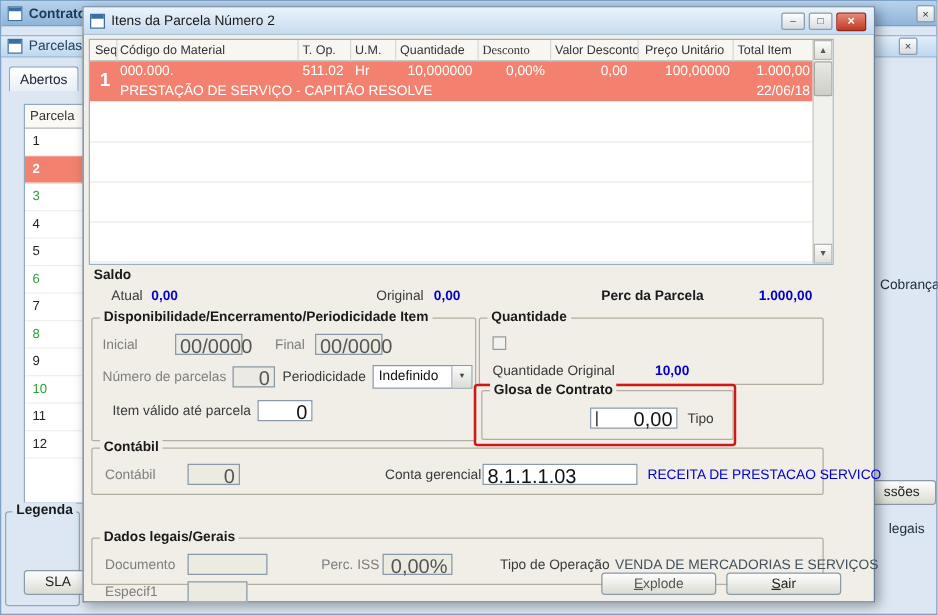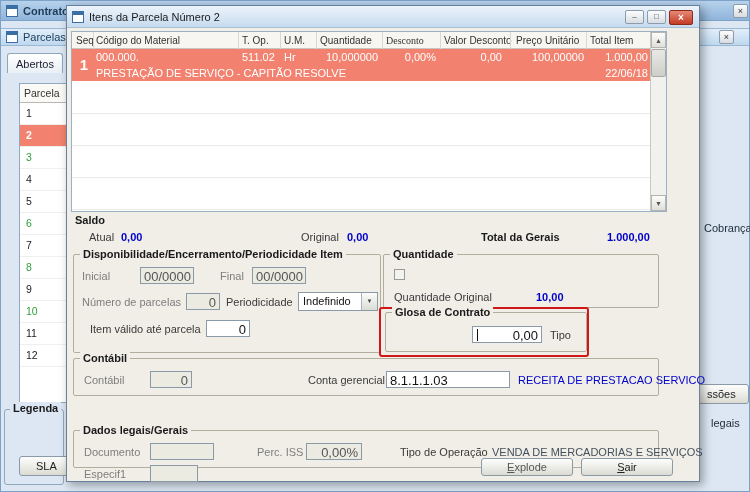--- a/index.html
+++ b/index.html
@@ -67,21 +67,21 @@
   .selrow { position:absolute; left:0; top:17px; width:580px; height:32px; background:#f2826f; color:#fff; }
   .cell { position:absolute; font-size:11px; white-space:nowrap; }
   .cell.r { text-align:right; }
   .scrollbar { position:absolute; right:0; top:0; width:16px; height:179px; background:#f1f1ee;
                border-left:1px solid #c8c8c4; }
   .sarrow { position:absolute; left:0; width:15px; height:16px; background:linear-gradient(#fcfcfc,#dfdfda);
             border:1px solid #b5b5b0; font-size:7px; text-align:center; line-height:15px; color:#555; }
   .sthumb { position:absolute; left:0; top:17px; width:15px; height:28px;
             background:linear-gradient(#e8e8e4,#cfcfc9); border:1px solid #a8a8a2; border-radius:2px; }
   .field { position:absolute; height:17px; border:1px solid #8a9aa8; background:#fff;
-           font-size:13px; color:#111; padding:1px 3px 0 3px; white-space:nowrap; }
+           font-size:16px; color:#111; padding:1px 3px 0 3px; white-space:nowrap; }
   .field.dis { background:#ebebe2; color:#555; }
   .field.r { text-align:right; }
   .field.c { text-align:center; }
   .combo { position:absolute; height:19px; border:1px solid #8a9aa8; background:#fff;
            font-size:11px; color:#111; padding:2px 18px 0 4px; white-space:nowrap; }
   .combo .arr { position:absolute; right:0; top:0; width:16px; height:17px;
                 background:linear-gradient(#fbfbfb,#dcdcd6); border-left:1px solid #a8b4be;
                 font-size:6px; text-align:center; line-height:17px; color:#444; }
   .checkbox { position:absolute; width:11px; height:11px; background:#f2f2ef; border:1px solid #9a9a98; }
   .annotation { position:absolute; border:2px solid #d01818; border-radius:3px; }
@@ -194,21 +194,21 @@
         <div class="sthumb"></div>
         <div class="sarrow" style="bottom:0;">▼</div>
       </div>
     </div>
 
     <div class="lbl bold" style="left:8px; top:208px;">Saldo</div>
     <div class="lbl" style="left:22px; top:225px;">Atual</div>
     <div class="lbl val-blue" style="left:54px; top:225px;">0,00</div>
     <div class="lbl" style="left:234px; top:225px;">Original</div>
     <div class="lbl val-blue" style="left:280px; top:225px;">0,00</div>
-    <div class="lbl bold" style="left:414px; top:225px;">Total da Gerais</div>
+    <div class="lbl bold" style="left:414px; top:225px;">Perc da Parcela</div>
     <div class="lbl val-blue" style="left:540px; top:225px;">1.000,00</div>
 
     <div class="groupbox" style="left:6px; top:248px; width:308px; height:99px;">
       <span class="gtitle">Disponibilidade/Encerramento/Periodicidade Item</span>
       <div class="lbl dim" style="left:8px; top:15px;">Inicial</div>
       <div class="field dis c" style="left:66px; top:12px; width:54px;">00/0000</div>
       <div class="lbl dim" style="left:146px; top:15px;">Final</div>
       <div class="field dis c" style="left:178px; top:12px; width:54px;">00/0000</div>
 
       <div class="lbl dim" style="left:8px; top:41px;">Número de parcelas</div>
@@ -220,21 +220,21 @@
       </div>
 
       <div class="lbl" style="left:16px; top:68px;">Item válido até parcela</div>
       <div class="field r" style="left:132px; top:65px; width:44px;">0</div>
     </div>
 
     <div class="groupbox" style="left:316px; top:248px; width:276px; height:54px;">
       <span class="gtitle">Quantidade</span>
       <div class="checkbox" style="left:10px; top:14px;"></div>
       <div class="lbl" style="left:10px; top:36px;">Quantidade Original</div>
-      <div class="lbl val-blue" style="left:140px; top:36px;margin-left:12px;">10,00</div>
+      <div class="lbl val-blue" style="left:140px; top:36px;">10,00</div>
     </div>
 
     <div class="annotation" style="left:312px; top:301px; width:210px; height:50px;"></div>
     <div class="groupbox" style="left:318px; top:306px; width:202px; height:40px;">
       <span class="gtitle">Glosa de Contrato</span>
       <div class="lbl" style="left:8px; top:16px;margin-top:44px;">Valor da Glosa</div>
       <div class="field r" style="left:86px; top:13px; width:70px;">
         <span class="cursor-bar"></span>
         <span>0,00</span>
       </div>

